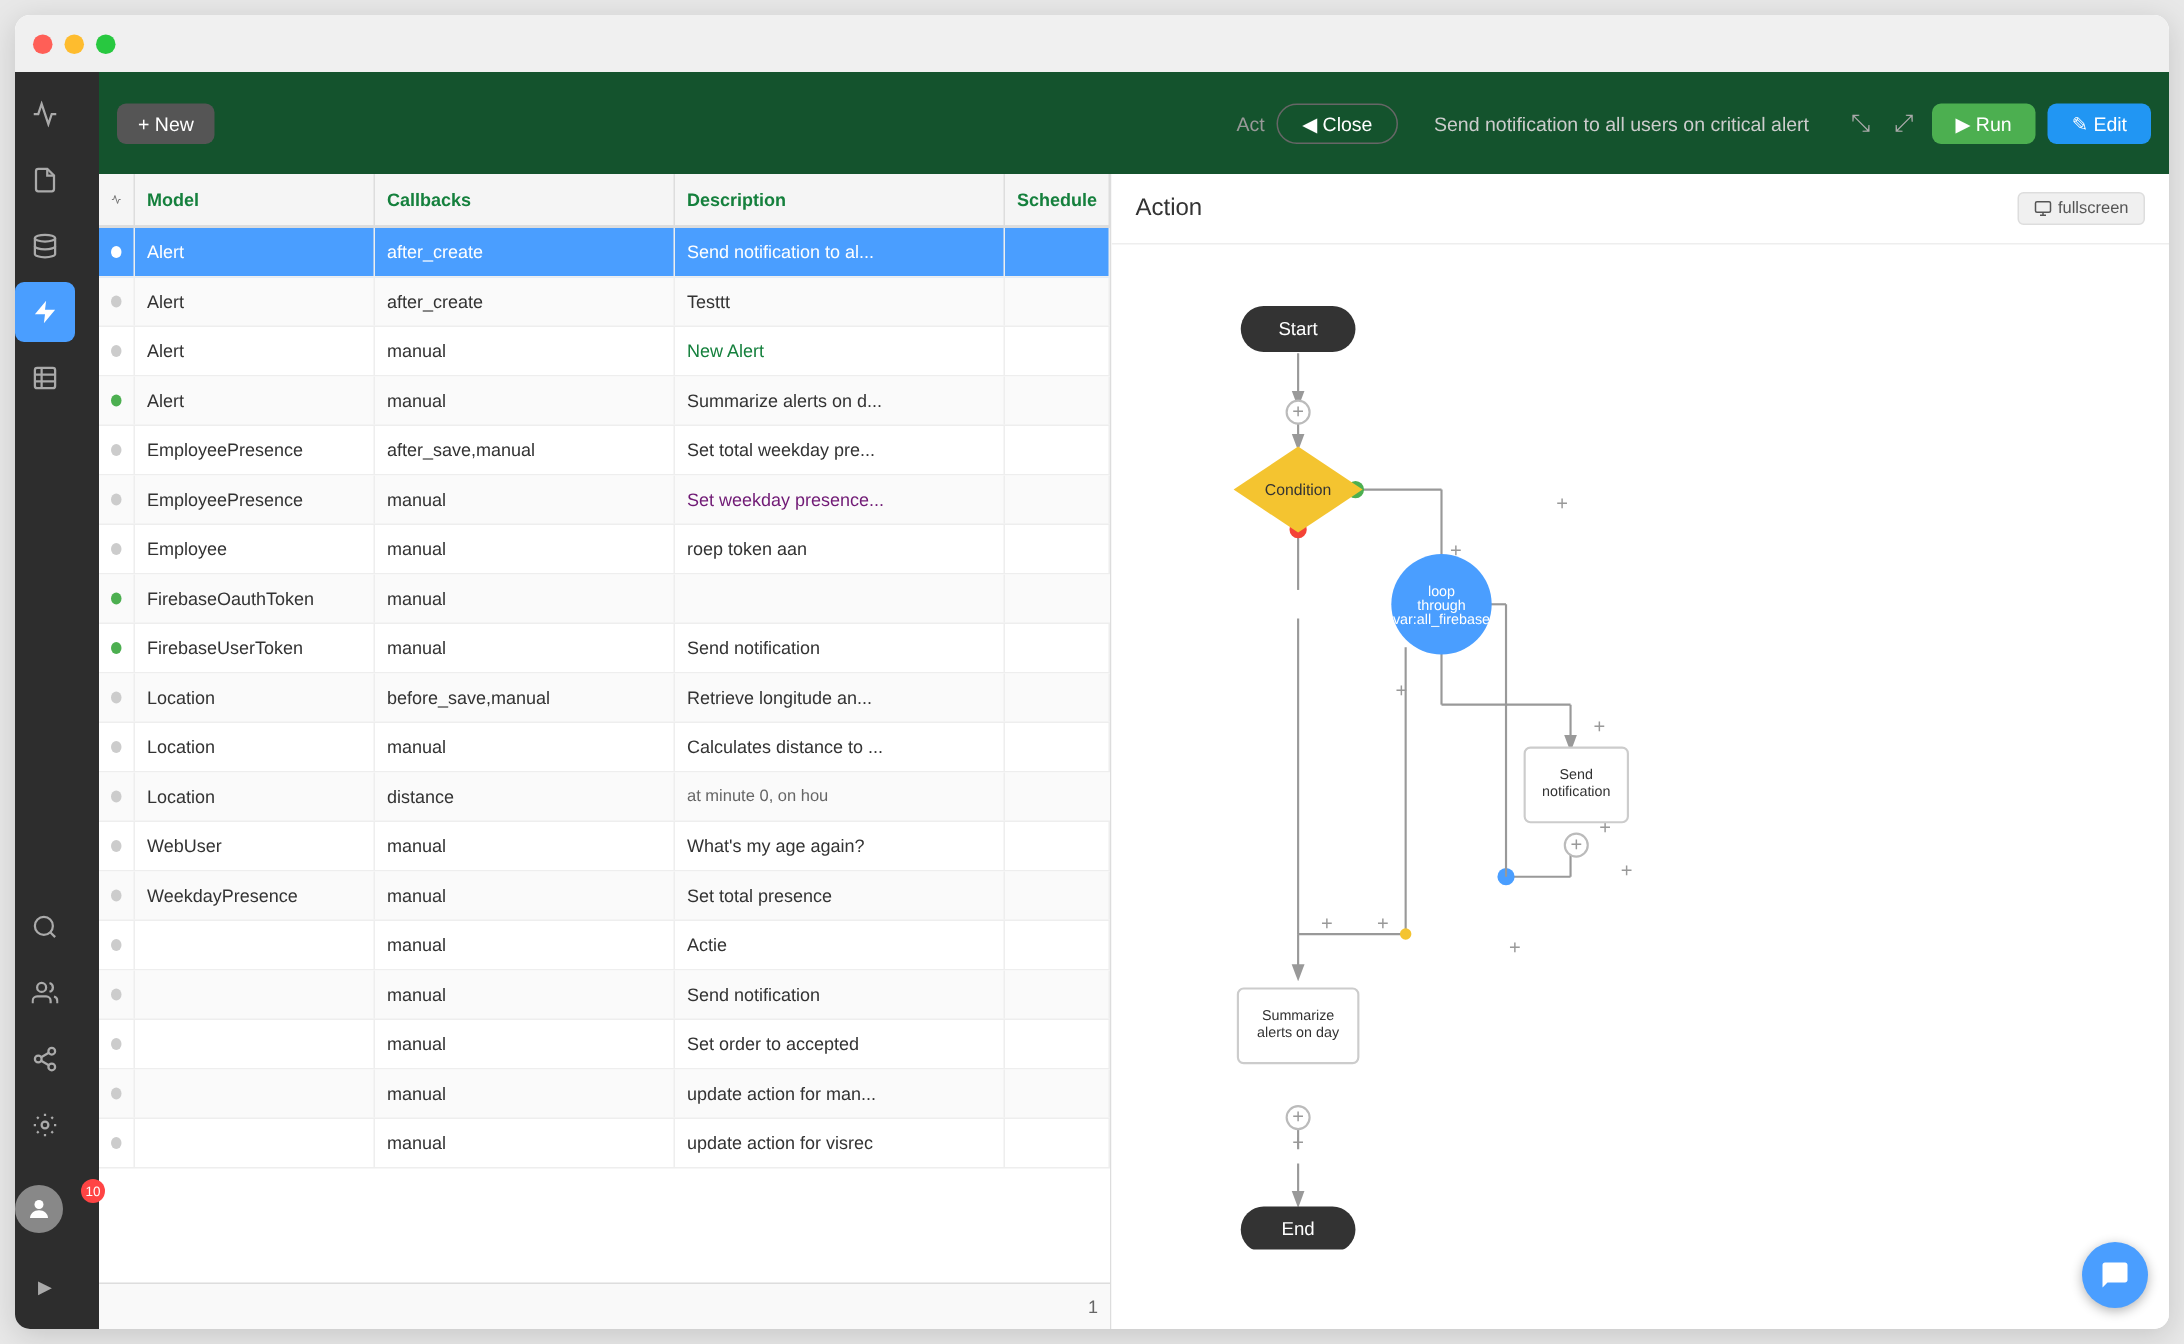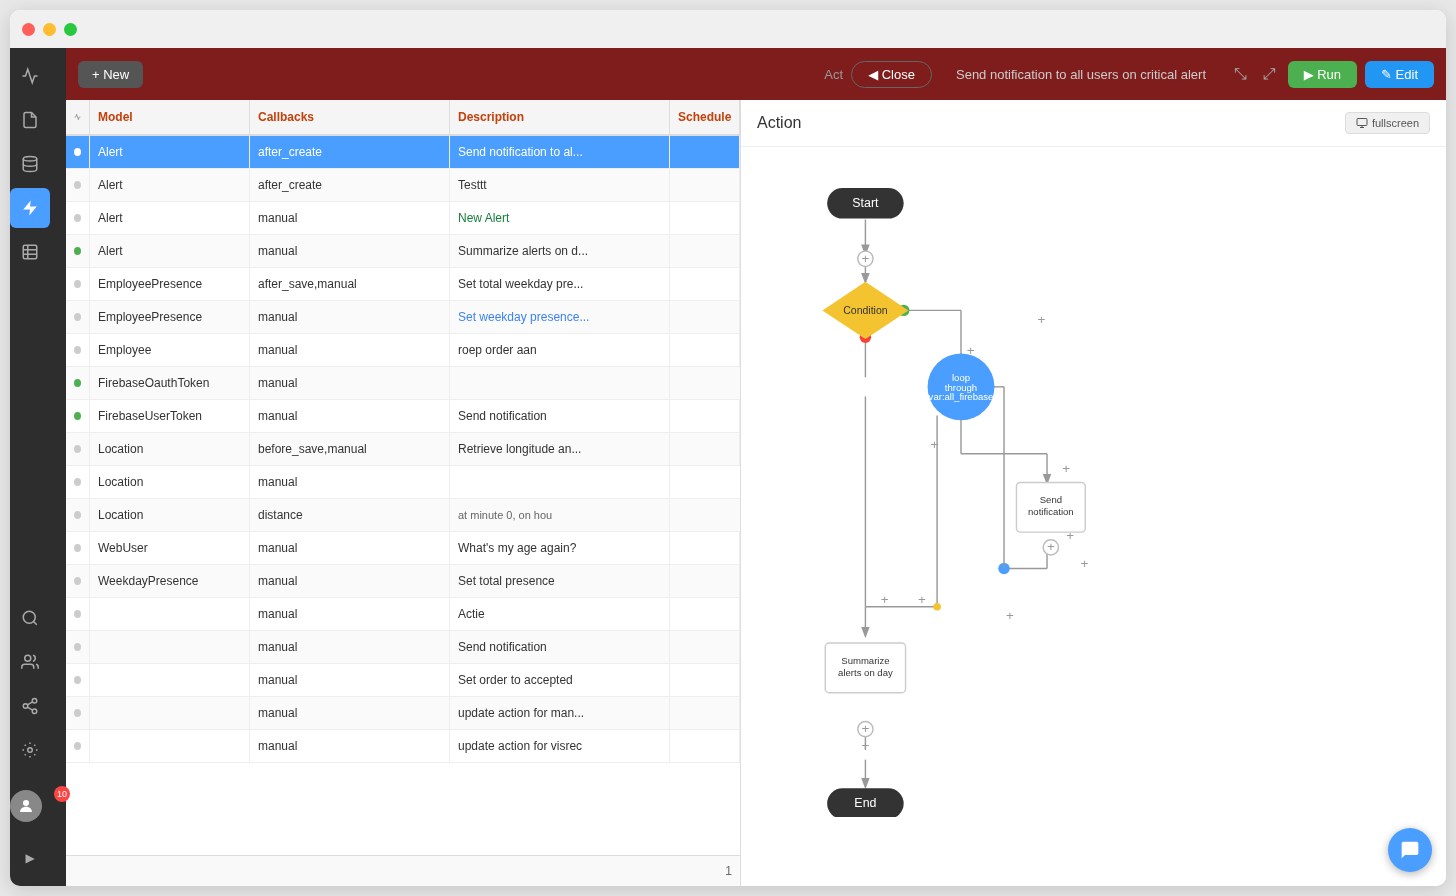--- a/index.html
+++ b/index.html
@@ -21,38 +21,38 @@
     .sidebar-icon.active { background: #4a9eff; color: #fff; }
     .sidebar-spacer { flex: 1; }
     .avatar-wrap { position: relative; }
     .avatar { width: 32px; height: 32px; border-radius: 50%; background: #888; display: flex; align-items: center; justify-content: center; color: #fff; font-size: 12px; }
     .badge { position: absolute; top: -4px; right: -4px; background: #ff4444; color: #fff; font-size: 9px; border-radius: 50%; width: 16px; height: 16px; display: flex; align-items: center; justify-content: center; }
 
     
     .main-content { flex: 1; display: flex; flex-direction: column; overflow: hidden; }
 
     
-    .toolbar { background: #7f1d1d; height: 52px; display: flex; align-items: center; padding: 0 12px; gap: 8px; }
+    .toolbar { background: #14532d; height: 68px; display: flex; align-items: center; padding: 0 12px; gap: 8px; }
     .btn-new { background: #555; color: #fff; border: none; border-radius: 6px; padding: 6px 14px; cursor: pointer; font-size: 13px; display: flex; align-items: center; gap: 4px; }
     .toolbar-spacer { flex: 1; }
     .act-label { color: #999; font-size: 13px; }
     .btn-close-action { background: transparent; border: 1px solid #666; color: #fff; border-radius: 20px; padding: 5px 16px; cursor: pointer; font-size: 13px; display: flex; align-items: center; gap: 4px; }
     .action-title { color: #ccc; font-size: 13px; margin: 0 16px; }
     .icon-btn { background: transparent; border: none; color: #aaa; cursor: pointer; font-size: 16px; padding: 4px; }
     .btn-run { background: #4caf50; color: #fff; border: none; border-radius: 6px; padding: 6px 16px; cursor: pointer; font-size: 13px; display: flex; align-items: center; gap: 4px; }
     .btn-edit { background: #2196f3; color: #fff; border: none; border-radius: 6px; padding: 6px 16px; cursor: pointer; font-size: 13px; display: flex; align-items: center; gap: 4px; }
 
     
     .content-area { display: flex; flex: 1; overflow: hidden; }
 
     
     .table-panel { width: 675px; display: flex; flex-direction: column; border-right: 1px solid #ddd; overflow: hidden; }
 
     .table-header { display: grid; grid-template-columns: 24px 160px 200px 220px 1fr; background: #f5f5f5; border-bottom: 2px solid #ddd; padding: 0; }
-    .th { padding: 10px 8px; font-size: 12px; font-weight: 600; color: #c2410c; border-right: 1px solid #ddd; }
+    .th { padding: 10px 8px; font-size: 12px; font-weight: 600; color: #15803d; border-right: 1px solid #ddd; }
     .th:first-child { display: flex; align-items: center; justify-content: center; }
 
     .table-body { flex: 1; overflow-y: auto; }
     .table-row { display: grid; grid-template-columns: 24px 160px 200px 220px 1fr; border-bottom: 1px solid #eee; }
     .table-row.active { background: #4a9eff; color: #fff; }
     .table-row.active .td { color: #fff; }
     .td { padding: 9px 8px; font-size: 12px; color: #333; border-right: 1px solid #eee; display: flex; align-items: center; overflow: hidden; white-space: nowrap; text-overflow: ellipsis; }
     .td-indicator { justify-content: center; }
     .dot { width: 8px; height: 8px; border-radius: 50%; background: #ccc; }
     .dot.green { background: #4caf50; }
@@ -232,30 +232,30 @@
     <div class="td" style="color:#333">after_save,manual</div>
     <div class="td" style="color:#333">Set total weekday pre...</div>
     <div class="td" style="color:#666; font-size:11px;"></div>
   </div>
               <div class="table-row" style="background: rgb(250, 250, 250);">
     <div class="td td-indicator">
       <div class="dot" style="background:#ccc;"></div>
     </div>
     <div class="td" style="color:#333">EmployeePresence</div>
     <div class="td" style="color:#333">manual</div>
-    <div class="td" style="color:#3b82f6">Set weekday presence...</div>
+    <div class="td" style="color:#701a75">Set weekday presence...</div>
     <div class="td" style="color:#666; font-size:11px;"></div>
   </div>
               <div class="table-row" style="">
     <div class="td td-indicator">
       <div class="dot" style="background:#ccc;"></div>
     </div>
     <div class="td" style="color:#333">Employee</div>
     <div class="td" style="color:#333">manual</div>
-    <div class="td" style="color:#333">roep order aan</div>
+    <div class="td" style="color:#333">roep token aan</div>
     <div class="td" style="color:#666; font-size:11px;"></div>
   </div>
               <div class="table-row" style="background: rgb(250, 250, 250);">
     <div class="td td-indicator">
       <div class="dot green" style="background:#4caf50"></div>
     </div>
     <div class="td" style="color:#333">FirebaseOauthToken</div>
     <div class="td" style="color:#333">manual</div>
     <div class="td" style="color:#666; font-size:11px;"></div>
   </div>
@@ -276,20 +276,21 @@
     <div class="td" style="color:#333">before_save,manual</div>
     <div class="td" style="color:#333">Retrieve longitude an...</div>
     <div class="td" style="color:#666; font-size:11px;"></div>
   </div>
               <div class="table-row" style="">
     <div class="td td-indicator">
       <div class="dot" style="background:#ccc;"></div>
     </div>
     <div class="td" style="color:#333">Location</div>
     <div class="td" style="color:#333">manual</div>
+    <div class="td" style="color:#333">Calculates distance to ...</div>
     <div class="td" style="color:#666; font-size:11px;"></div>
   </div>
               <div class="table-row" style="background: rgb(250, 250, 250);">
     <div class="td td-indicator">
       <div class="dot" style="background:#ccc;"></div>
     </div>
     <div class="td" style="color:#333">Location</div>
     <div class="td" style="color:#333">distance</div>
     <div class="td" style="color:#666; font-size:11px;">at minute 0, on hou</div>
   </div>

